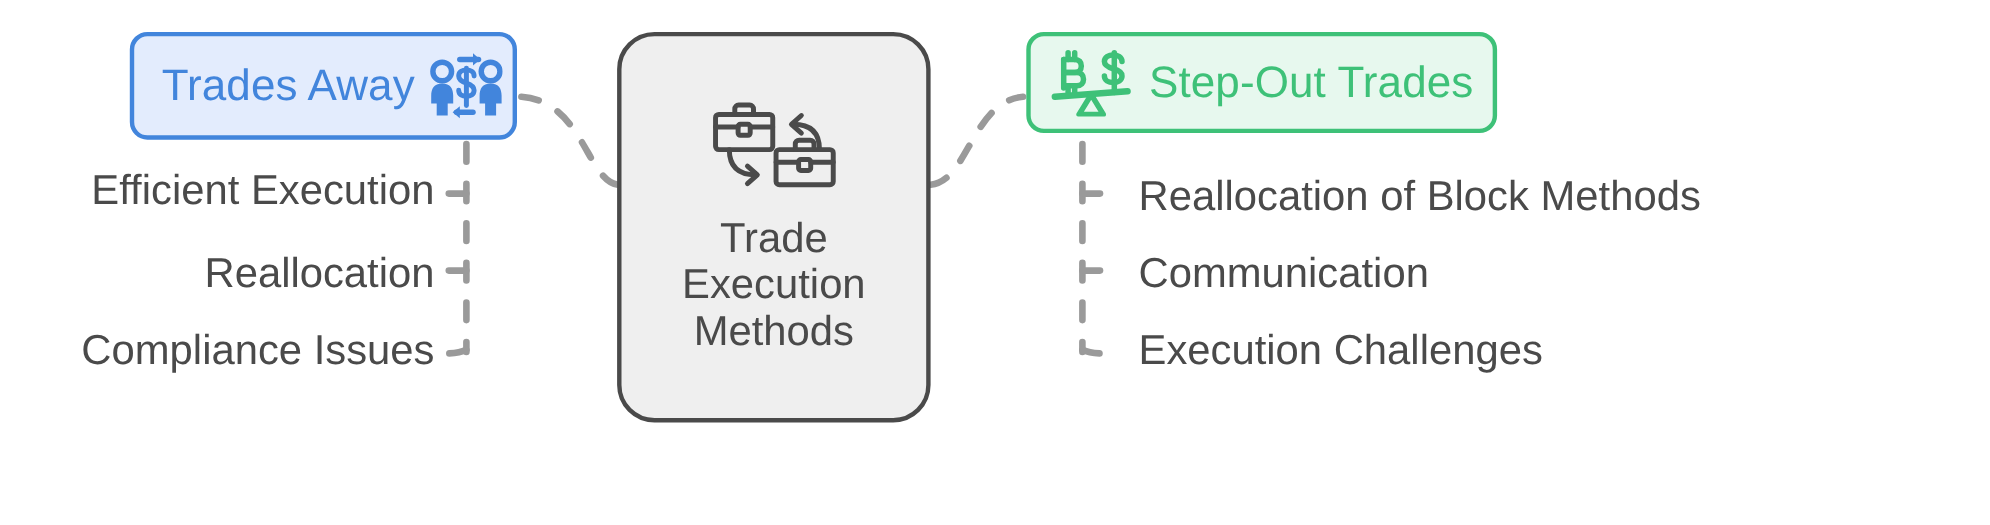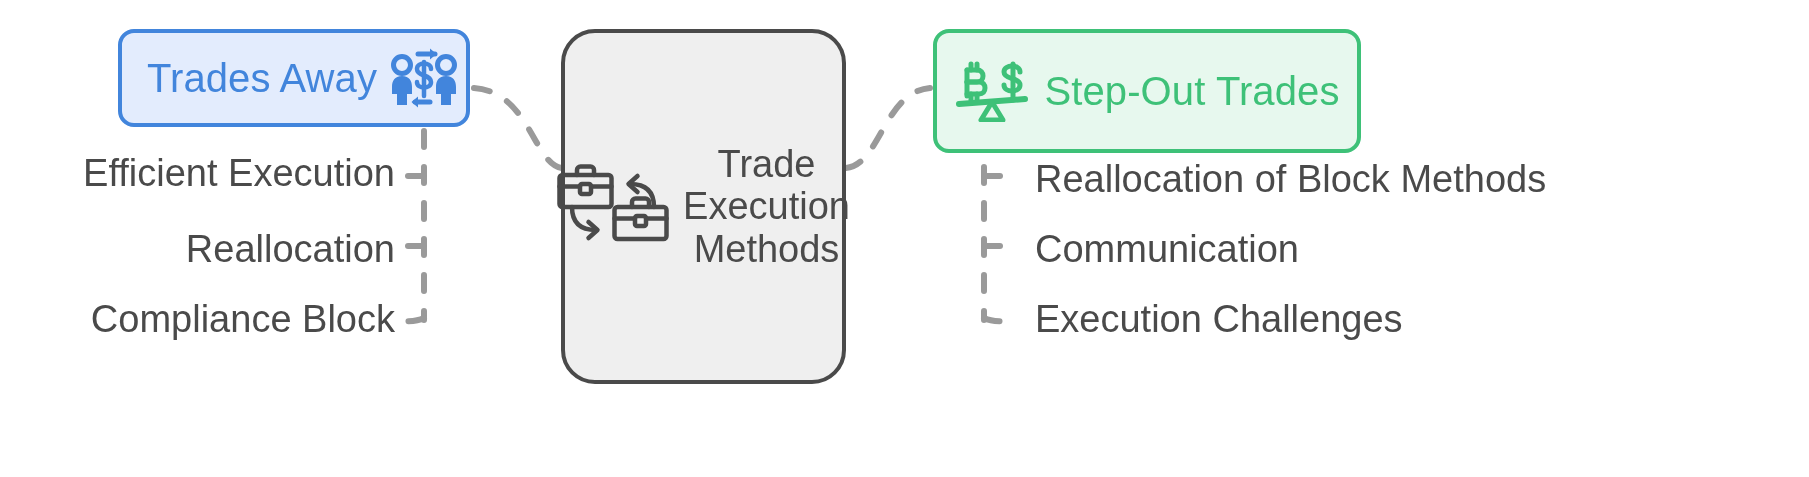--- a/index.html
+++ b/index.html
@@ -56,36 +56,36 @@
   }
 
   .node-center {
     left: 561px;
     top: 29px;
     width: 285px;
     height: 355px;
     background: #efefef;
     border: 4px solid #4a4a4a;
     border-radius: 34px;
-    flex-direction: row;
+    flex-direction: column;
     gap: 14px;
   }
   .node-center .node-label {
     color: #4a4a4a;
     font-size: 38px;
     line-height: 1.12;
     text-align: center;
     white-space: pre-line;
   }
 
   .node-stepout {
     left: 933px;
     top: 29px;
     width: 428px;
-    height: 124px;
+    height: 92px;
     background: #e7f8ee;
     border: 4px solid #3ec178;
     border-radius: 16px;
     gap: 16px;
     padding: 0 22px;
   }
   .node-stepout .node-label {
     color: #3ec178;
     font-size: 40px;
     letter-spacing: 0.1px;
@@ -203,19 +203,19 @@
         <path d="M 4 44 L 70 39" stroke-width="6"></path>
 
         <path d="M 37 42 L 26 60 L 48 60 Z" stroke-width="5"></path>
       </g>
     </svg>
     <span class="node-label">Step-Out Trades</span>
   </div>
 
   <div class="leaf leaf-left leaf-l0">Efficient Execution</div>
   <div class="leaf leaf-left leaf-l1">Reallocation</div>
-  <div class="leaf leaf-left leaf-l2">Compliance Block</div>
+  <div class="leaf leaf-left leaf-l2">Compliance Issues</div>
 
   <div class="leaf leaf-right leaf-r0">Reallocation of Block Methods</div>
   <div class="leaf leaf-right leaf-r1">Communication</div>
   <div class="leaf leaf-right leaf-r2">Execution Challenges</div>
 
 </div>
 
 </body></html>

